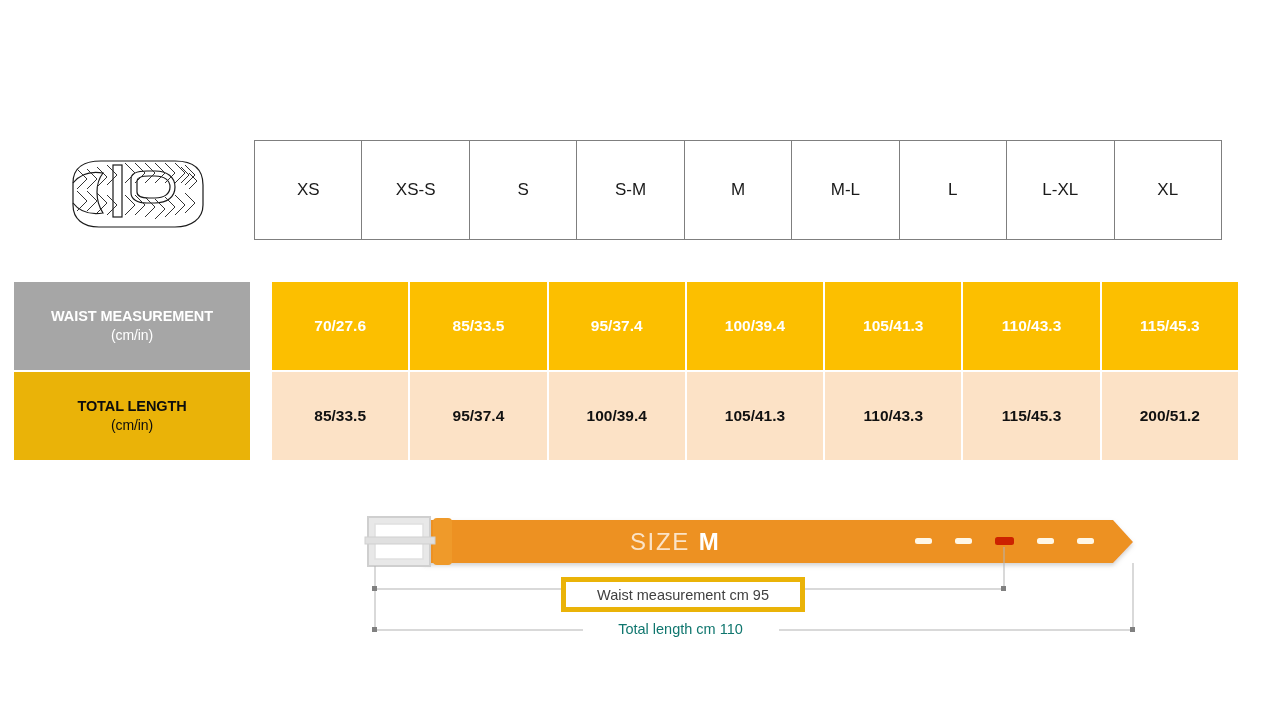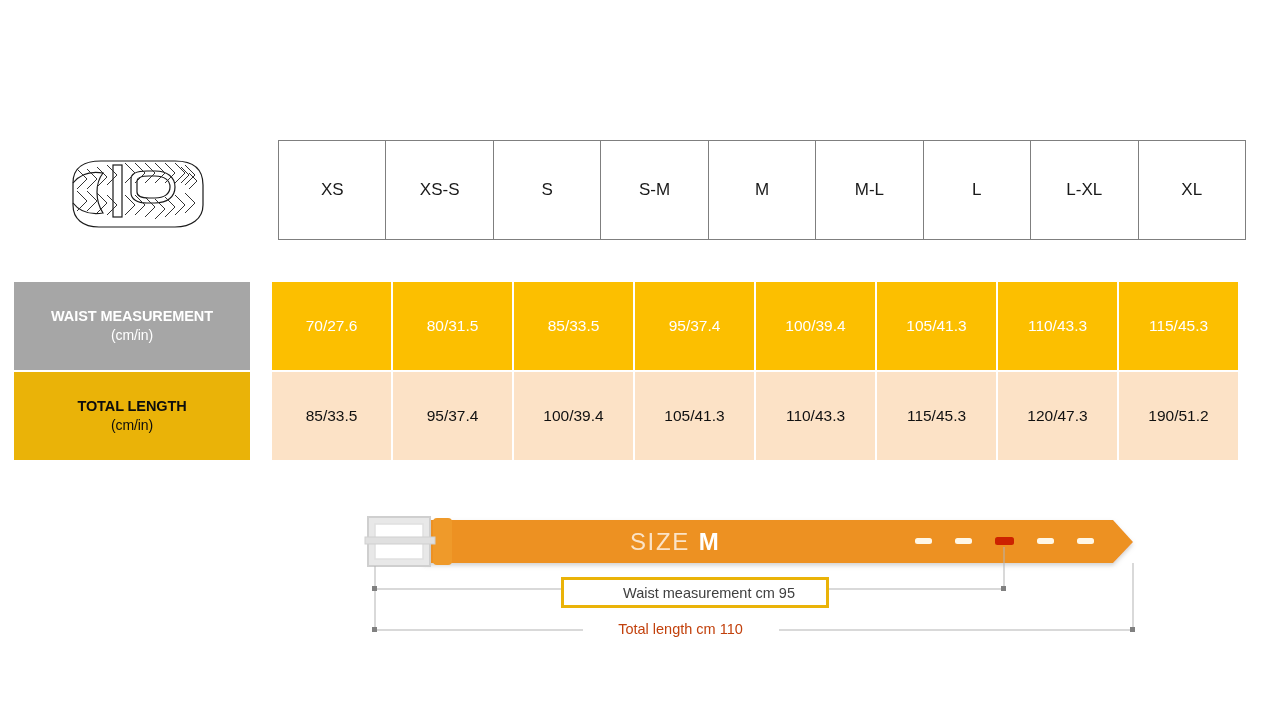--- a/index.html
+++ b/index.html
@@ -20,21 +20,21 @@
     position: absolute;
     left: 55px;
     top: 143px;
     width: 160px;
     height: 100px;
   }
 
   
   #size-header-table {
     position: absolute;
-    left: 278px;
+    left: 254px;
     top: 140px;
     width: 968px;
     height: 100px;
     border-collapse: collapse;
     table-layout: fixed;
   }
   #size-header-table td {
     border: 1px solid #7f7f7f;
     text-align: center;
     vertical-align: middle;
@@ -83,21 +83,21 @@
     flex: 1 1 auto;
     display: flex;
     margin-left: 22px;
     gap: 2px;
   }
   .cells .cell {
     flex: 1 1 0;
     display: flex;
     align-items: center;
     justify-content: center;
-    font-weight: normal;
+    font-weight: bold;
     font-size: 15.5px;
   }
   #waist-row .cell {
     background: #fcbf00;
     color: #ffffff;
   }
   #length-row .cell {
     background: #fce2c6;
     color: #111111;
   }
@@ -124,41 +124,40 @@
     font-weight: bold;
     letter-spacing: 0.5px;
     margin-left: 9px;
   }
   #waist-callout {
     position: absolute;
     left: 561px;
     top: 577px;
     width: 234px;
     height: 25px;
-    border: 3px solid #eab308;
+    border: 5px solid #eab308;
     background: #ffffff;
     display: flex;
     align-items: center;
     justify-content: center;
     font-size: 14.5px;
     color: #404040;
-    padding-left: 28px;
   }
   #length-callout {
     position: absolute;
     left: 583px;
     top: 618px;
     width: 195px;
     height: 22px;
     background: #ffffff;
     display: flex;
     align-items: center;
     justify-content: center;
     font-size: 14.5px;
-    color: #c2410c;
+    color: #0f766e;
   }
 </style>
 </head>
 <body>
 
 <svg id="product-icon" viewBox="0 0 160 100">
   <g fill="none" stroke="#1a1a1a" stroke-width="1.2">
 
     <path d="M18,40 C18,24 30,18 46,18 L120,18 C138,18 148,26 148,42 L148,62 C148,76 136,84 120,84 L44,84 C28,84 18,76 18,62 Z"></path>
 
@@ -195,21 +194,20 @@
   </tbody>
 </table>
 
 <div class="measure-row" id="waist-row">
   <div class="row-label">
     <span>WAIST MEASUREMENT</span>
     <span class="label-sub">(cm/in)</span>
   </div>
   <div class="cells">
     <div class="cell">70/27.6</div>
-    <div class="cell">80/31.5</div>
     <div class="cell">85/33.5</div>
     <div class="cell">95/37.4</div>
     <div class="cell">100/39.4</div>
     <div class="cell">105/41.3</div>
     <div class="cell">110/43.3</div>
     <div class="cell">115/45.3</div>
   </div>
 </div>
 
 <div class="measure-row" id="length-row">
@@ -217,22 +215,21 @@
     <span>TOTAL LENGTH</span>
     <span class="label-sub">(cm/in)</span>
   </div>
   <div class="cells">
     <div class="cell">85/33.5</div>
     <div class="cell">95/37.4</div>
     <div class="cell">100/39.4</div>
     <div class="cell">105/41.3</div>
     <div class="cell">110/43.3</div>
     <div class="cell">115/45.3</div>
-    <div class="cell">120/47.3</div>
-    <div class="cell">190/51.2</div>
+    <div class="cell">200/51.2</div>
   </div>
 </div>
 
 <svg id="belt-diagram" viewBox="0 0 800 145">
   <defs>
     <filter id="softShadow" x="-10%" y="-40%" width="130%" height="240%">
       <feDropShadow dx="0" dy="2.5" stdDeviation="2" flood-color="#999999" flood-opacity="0.45"></feDropShadow>
     </filter>
   </defs>
 

